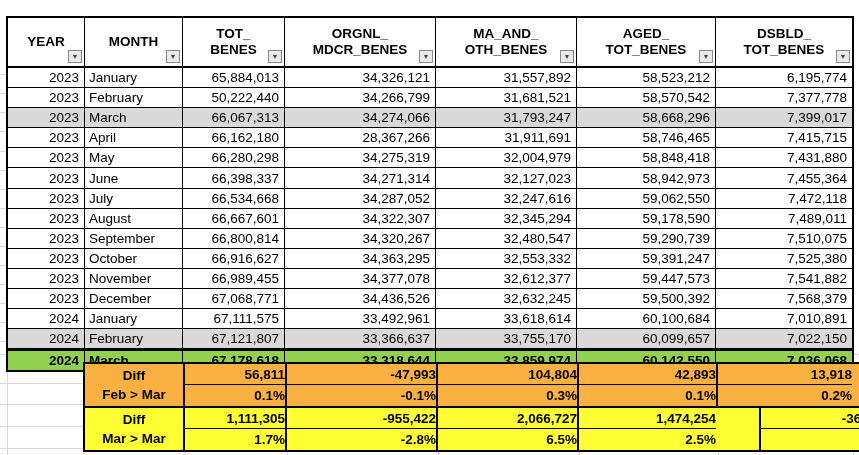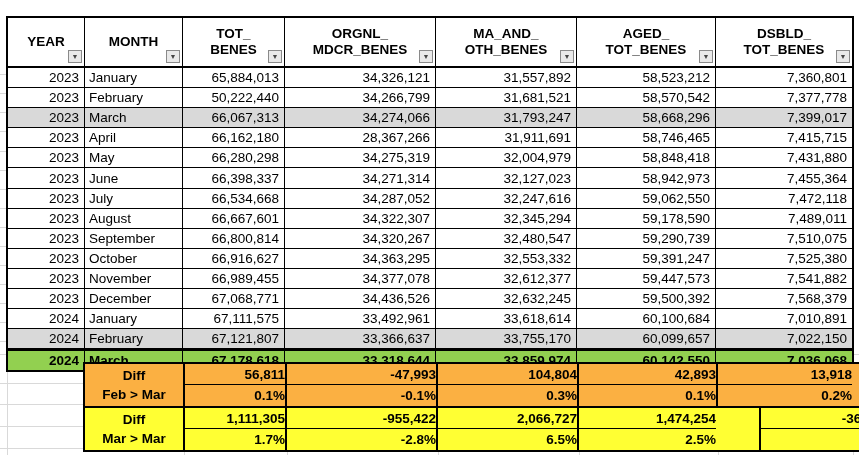--- a/index.html
+++ b/index.html
@@ -135,21 +135,21 @@
         </div>
       </div>
     </div>
     <div class="trow data">
       <div class="tcell year" style="width: 77px;">2023</div>
       <div class="tcell month" style="width: 98px;">January</div>
       <div class="tcell num" style="width: 102px;">65,884,013</div>
       <div class="tcell num" style="width: 151px;">34,326,121</div>
       <div class="tcell num" style="width: 141px;">31,557,892</div>
       <div class="tcell num" style="width: 139px;">58,523,212</div>
-      <div class="tcell num" style="width: 136px;">7,360,801</div>
+      <div class="tcell num" style="width: 136px;">6,195,774</div>
     </div>
     <div class="trow data">
       <div class="tcell year" style="width: 77px;">2023</div>
       <div class="tcell month" style="width: 98px;">February</div>
       <div class="tcell num" style="width: 102px;">50,222,440</div>
       <div class="tcell num" style="width: 151px;">34,266,799</div>
       <div class="tcell num" style="width: 141px;">31,681,521</div>
       <div class="tcell num" style="width: 139px;">58,570,542</div>
       <div class="tcell num" style="width: 136px;">7,377,778</div>
     </div>

